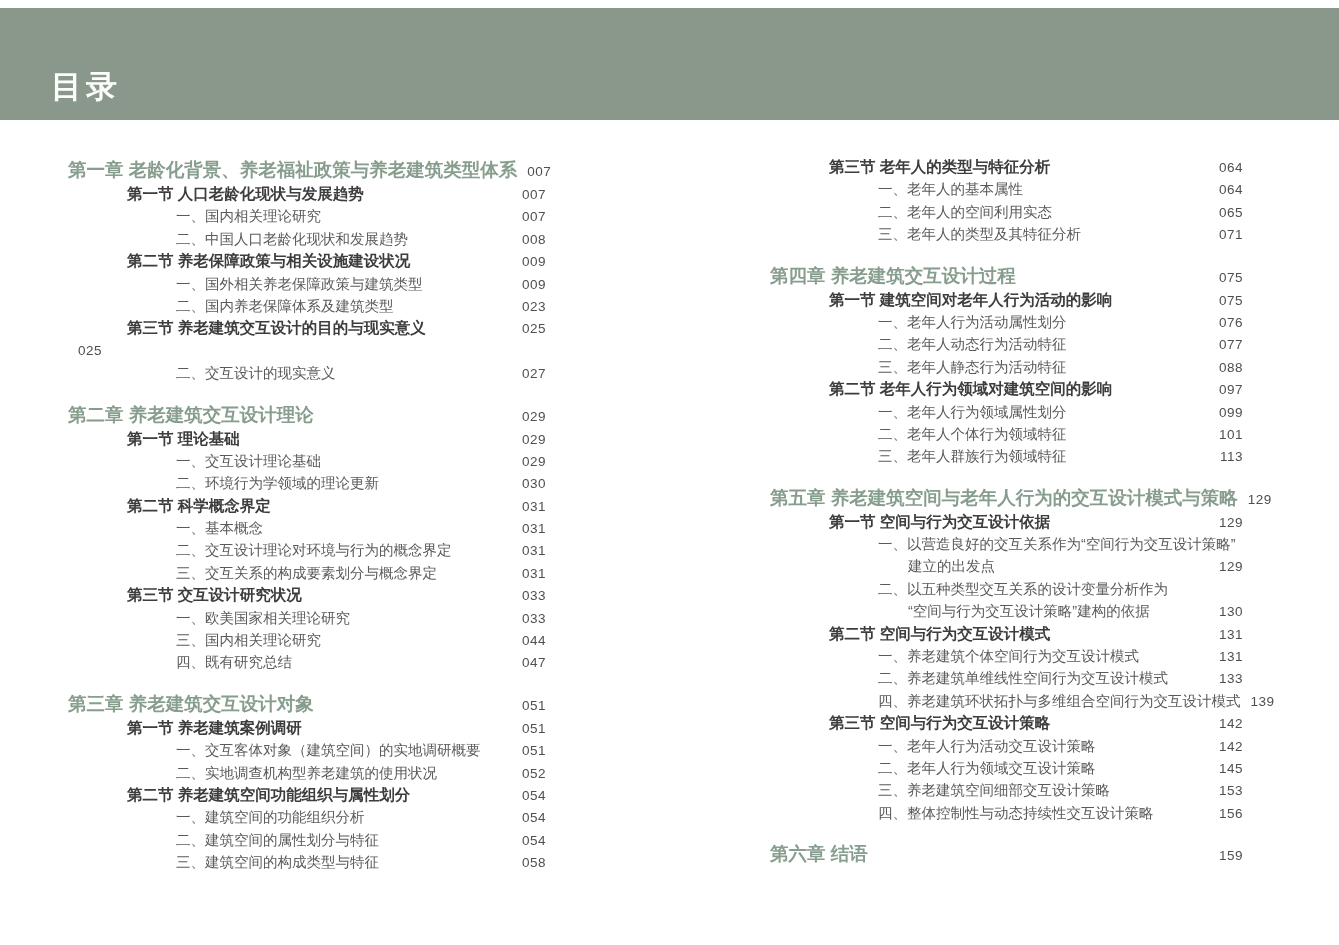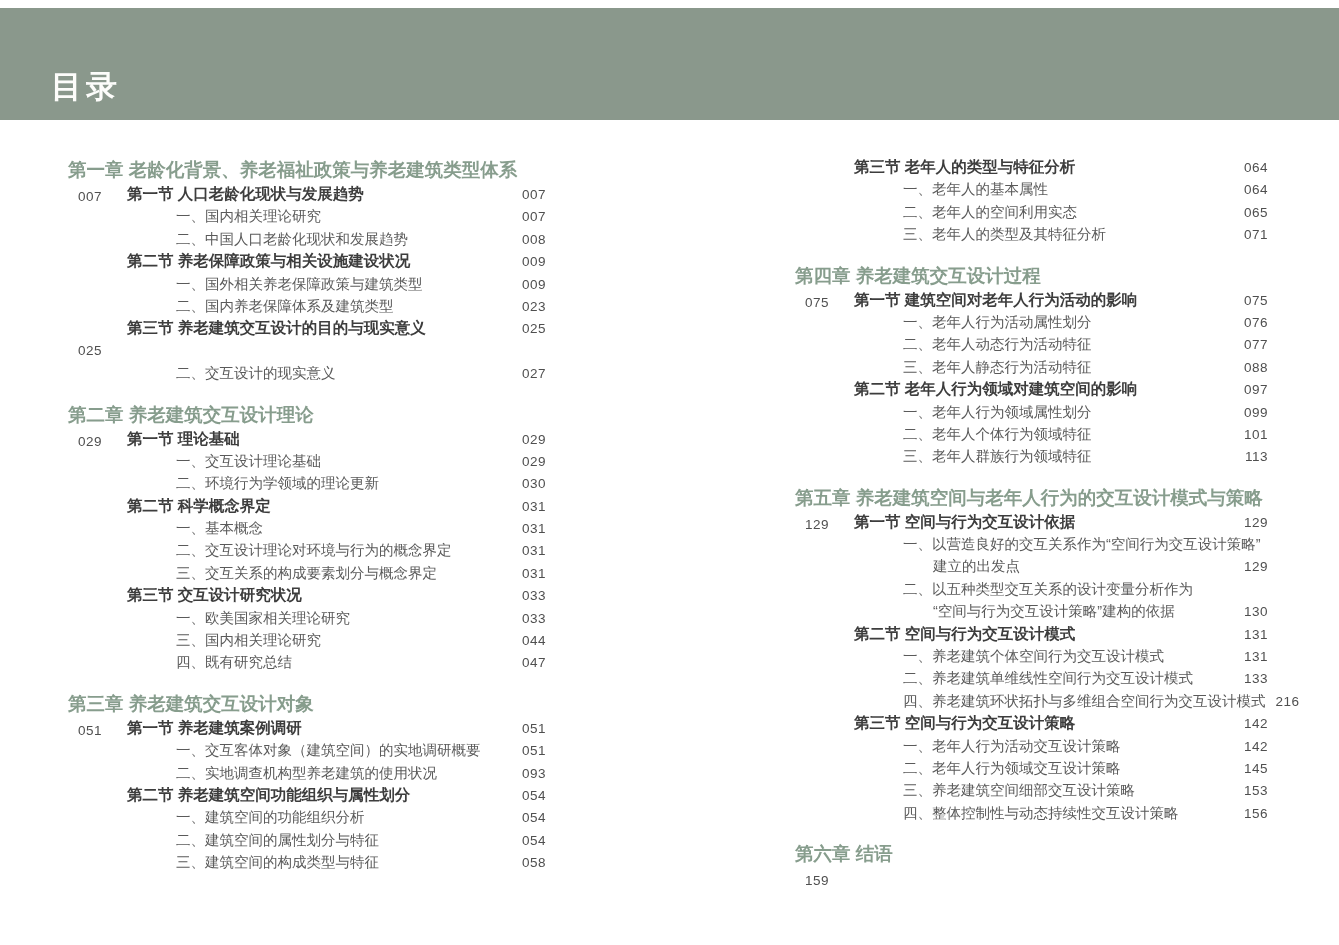--- a/index.html
+++ b/index.html
@@ -15,30 +15,30 @@
     background:var(--band,#8a988c);
   }
   .band-title {
     position:absolute; left:51px; bottom:12px;
     color:var(--title,#fdfdfb);
     font-family:"DejaVu Serif","Liberation Serif",serif;
     font-size:31px; font-weight:600; letter-spacing:4px;
   }
   .col { position:absolute; top:156px; }
   .col-left  { left:68px;  width:478px; }
-  .col-right { left:795px; width:473px;text-align:center; }
+  .col-right { left:770px; width:473px;text-align:center; }
   .row {
     display:flex; justify-content:space-between; align-items:baseline;
     height:22.4px; line-height:22.4px; white-space:nowrap;
   }
   .row .pg {
     color:var(--page,#4f4f4f); font-size:13.5px; letter-spacing:0.5px;
     padding-left:10px;
   }
-  .row.chapter { height:27px; line-height:27px; margin-top:16px;flex-direction:column; }
+  .row.chapter { height:27px; line-height:27px; margin-top:16px; }
   .row.chapter.first { margin-top:0; }
   .row.chapter .lbl {
     color:var(--chapter,#879d8d); font-weight:bold; font-size:18.5px;
   }
   .row.section .lbl {
     color:var(--section,#3d3d3d); font-weight:bold; font-size:15.5px;
     padding-left:59px;
   }
   .row.item .lbl {
     color:var(--item,#5a5a5a); font-size:14.5px; padding-left:108px;
@@ -149,21 +149,21 @@
       <div class="row section">
         <span class="lbl">第一节 养老建筑案例调研</span>
         <span class="pg">051</span>
       </div>
       <div class="row item">
         <span class="lbl">一、交互客体对象（建筑空间）的实地调研概要</span>
         <span class="pg">051</span>
       </div>
       <div class="row item">
         <span class="lbl">二、实地调查机构型养老建筑的使用状况</span>
-        <span class="pg">093</span>
+        <span class="pg">052</span>
       </div>
       <div class="row section">
         <span class="lbl">第二节 养老建筑空间功能组织与属性划分</span>
         <span class="pg">054</span>
       </div>
       <div class="row item">
         <span class="lbl">一、建筑空间的功能组织分析</span>
         <span class="pg">054</span>
       </div>
       <div class="row item">
@@ -259,21 +259,21 @@
       <div class="row item">
         <span class="lbl">一、养老建筑个体空间行为交互设计模式</span>
         <span class="pg">131</span>
       </div>
       <div class="row item">
         <span class="lbl">二、养老建筑单维线性空间行为交互设计模式</span>
         <span class="pg">133</span>
       </div>
       <div class="row item">
         <span class="lbl">四、养老建筑环状拓扑与多维组合空间行为交互设计模式</span>
-        <span class="pg">216</span>
+        <span class="pg">139</span>
       </div>
       <div class="row section">
         <span class="lbl">第三节 空间与行为交互设计策略</span>
         <span class="pg">142</span>
       </div>
       <div class="row item">
         <span class="lbl">一、老年人行为活动交互设计策略</span>
         <span class="pg">142</span>
       </div>
       <div class="row item">

